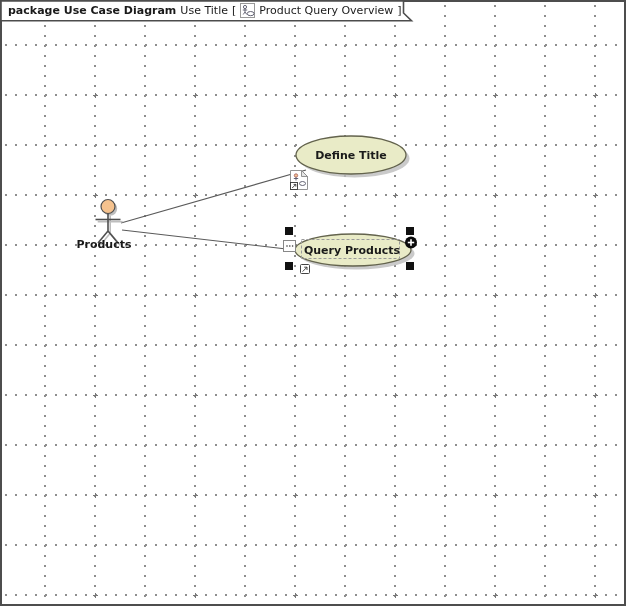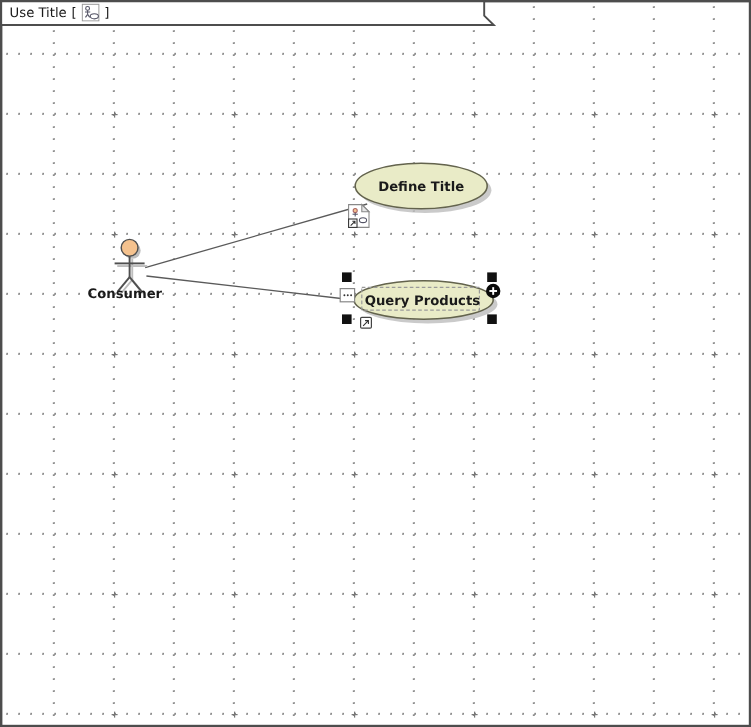--- a/index.html
+++ b/index.html
@@ -160,40 +160,42 @@
         <line x1="411" y1="239.3" x2="411" y2="245.7" stroke="#ffffff" stroke-width="1.6"></line>
       </g>
 
       <g>
         <rect x="300.5" y="264.5" width="9" height="9" rx="1" fill="#ffffff" stroke="#444444"></rect>
         <path d="M302.6 271.6 L307 267.2 M304.2 267.2 h2.8 v2.8" fill="none" stroke="#333333" stroke-width="0.9"></path>
       </g>
     </g>
   </svg>
 
-  <div class="actor-label">Consumer</div>
+  <div class="actor-label">Products</div>
 
   <div class="tab">
     <svg class="tab-shape" width="416" height="23">
       <polygon points="1,1 403.5,1 403.5,13 411.5,20.8 1,20.8" fill="#ffffff" stroke="var(--frame-border)" stroke-width="1.6"></polygon>
     </svg>
     <div class="tab-content">
+      <span class="bold">package Use Case Diagram</span>
       <span>Use Title</span>
       <span>[</span>
       <span class="hicon">
         <svg width="15" height="15">
           <rect x="0.5" y="0.5" width="14" height="14" fill="#ffffff" stroke="#999999"></rect>
           <g stroke="#556" stroke-width="0.9" fill="none">
             <circle cx="5" cy="4" r="1.6"></circle>
             <line x1="5" y1="5.6" x2="5" y2="9"></line>
             <line x1="2.8" y1="7" x2="7.2" y2="7"></line>
             <line x1="5" y1="9" x2="3.2" y2="11.5"></line>
             <line x1="5" y1="9" x2="6.8" y2="11.5"></line>
             <ellipse cx="10.6" cy="10.6" rx="3.4" ry="2.1"></ellipse>
           </g>
         </svg>
       </span>
+      <span>Product Query Overview</span>
       <span>]</span>
     </div>
   </div>
 
   <div class="frame-border"></div>
 </div>
 
 </body></html>

